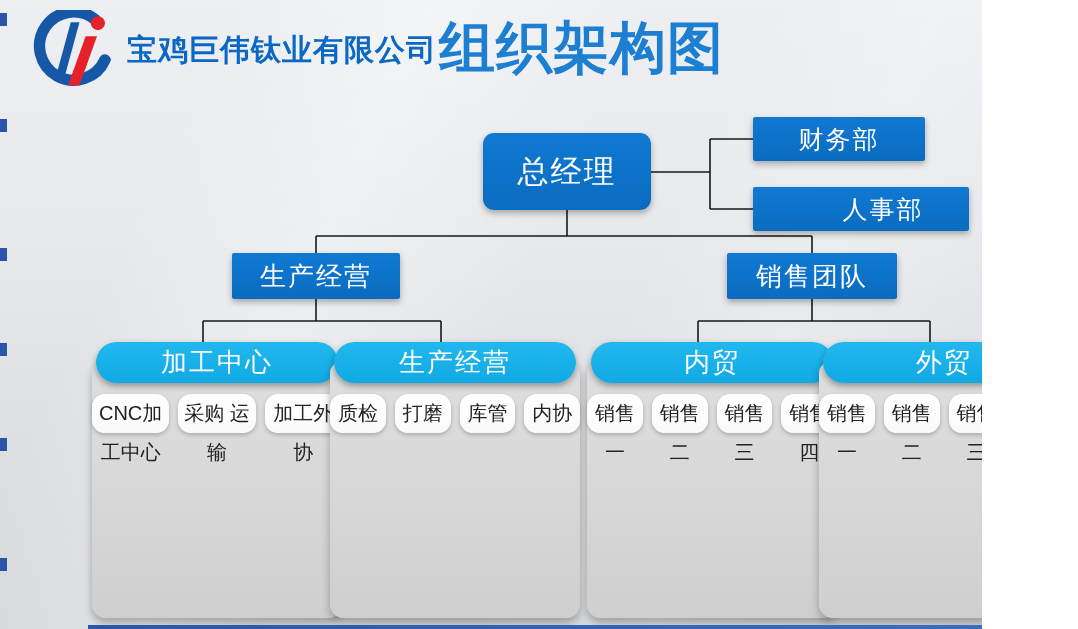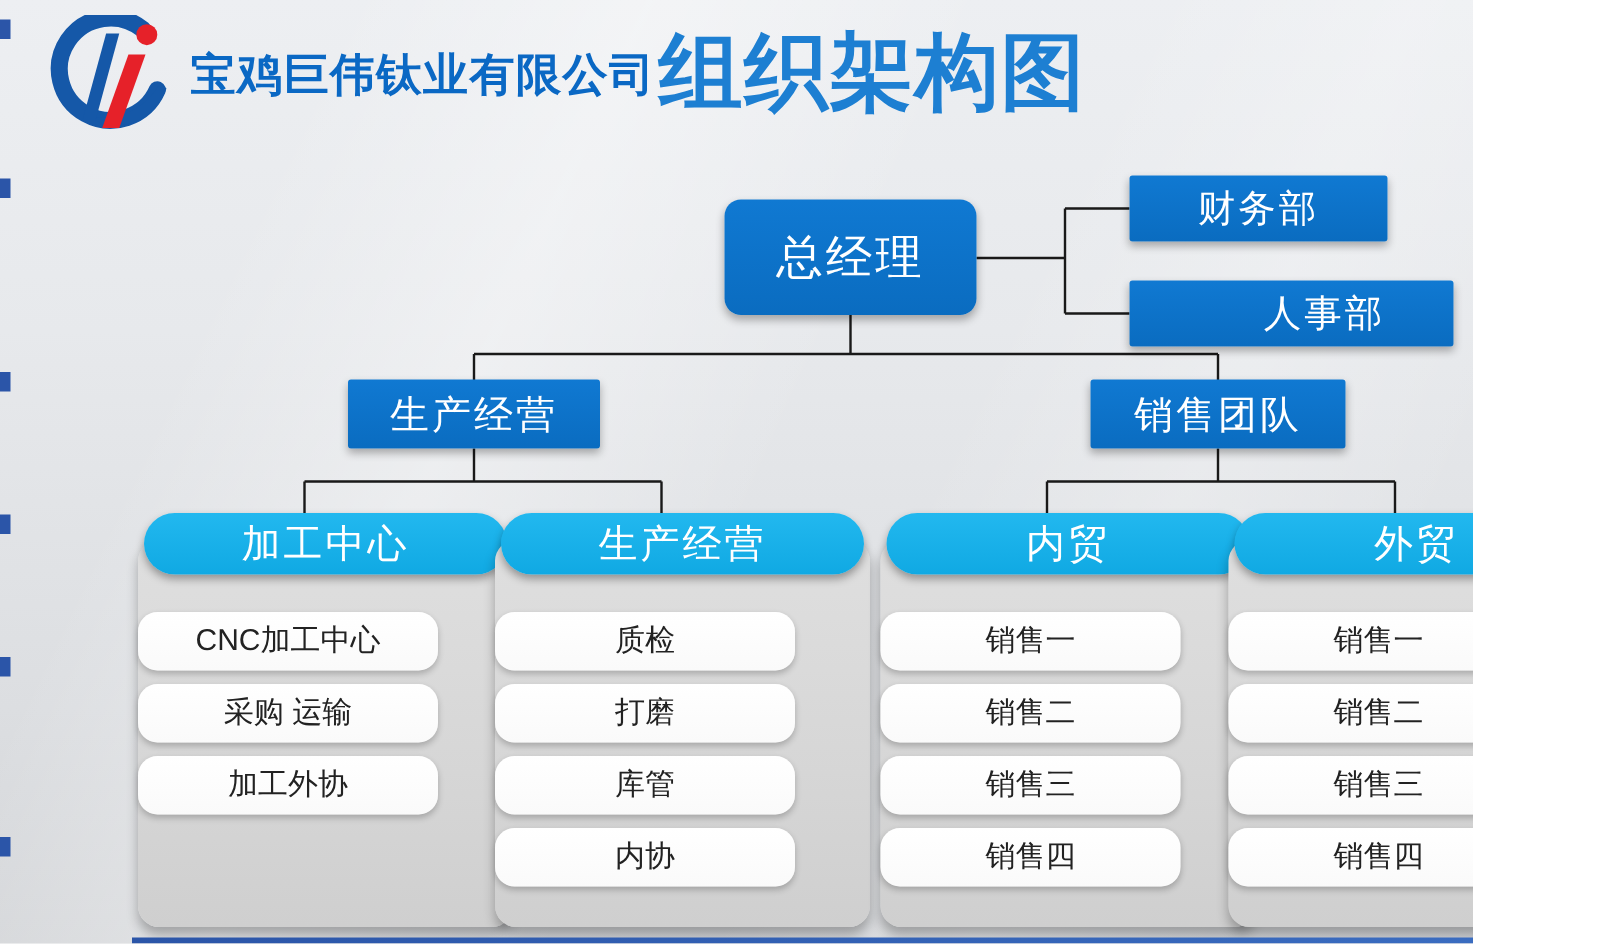--- a/index.html
+++ b/index.html
@@ -39,21 +39,21 @@
     background:linear-gradient(180deg,#dfdfdf 0%,#d6d6d6 60%,#cfcfcf 100%);
     box-shadow:0 5px 8px rgba(0,0,0,.28);
     padding-left:28px;
   }
   .pill{
     position:absolute;top:-18px;left:4px;right:4px;height:41px;line-height:41px;
     border-radius:21px;text-align:center;color:#fff;font-size:26px;letter-spacing:2px;
     background:linear-gradient(180deg,#22b8ef 0%,#10a9e3 100%);
     box-shadow:0 3px 6px rgba(0,0,0,.35);
   }
-  .items{position:absolute;left:0;top:48px;width:100%;display:flex;flex-direction:column;align-items:flex-start;gap:9px;}
+  .items{position:absolute;left:0;top:34px;width:100%;display:flex;flex-direction:row;align-items:flex-end;gap:9px;}
   .item{
     width:200px;height:39px;line-height:39px;text-align:center;font-size:20px;color:#222;
     background:linear-gradient(180deg,#ffffff 0%,#fafafa 100%);
     border-radius:13px;box-shadow:0 2px 4px rgba(0,0,0,.22);
   }
   
   .edge-sq{position:absolute;left:0;width:7px;height:13px;background:#2b55a8;}
   .bottom-bar{position:absolute;left:88px;right:0;bottom:0;height:4px;
     background:linear-gradient(90deg,#2b55a8 0%,#3a6cc0 100%);}
 </style>

